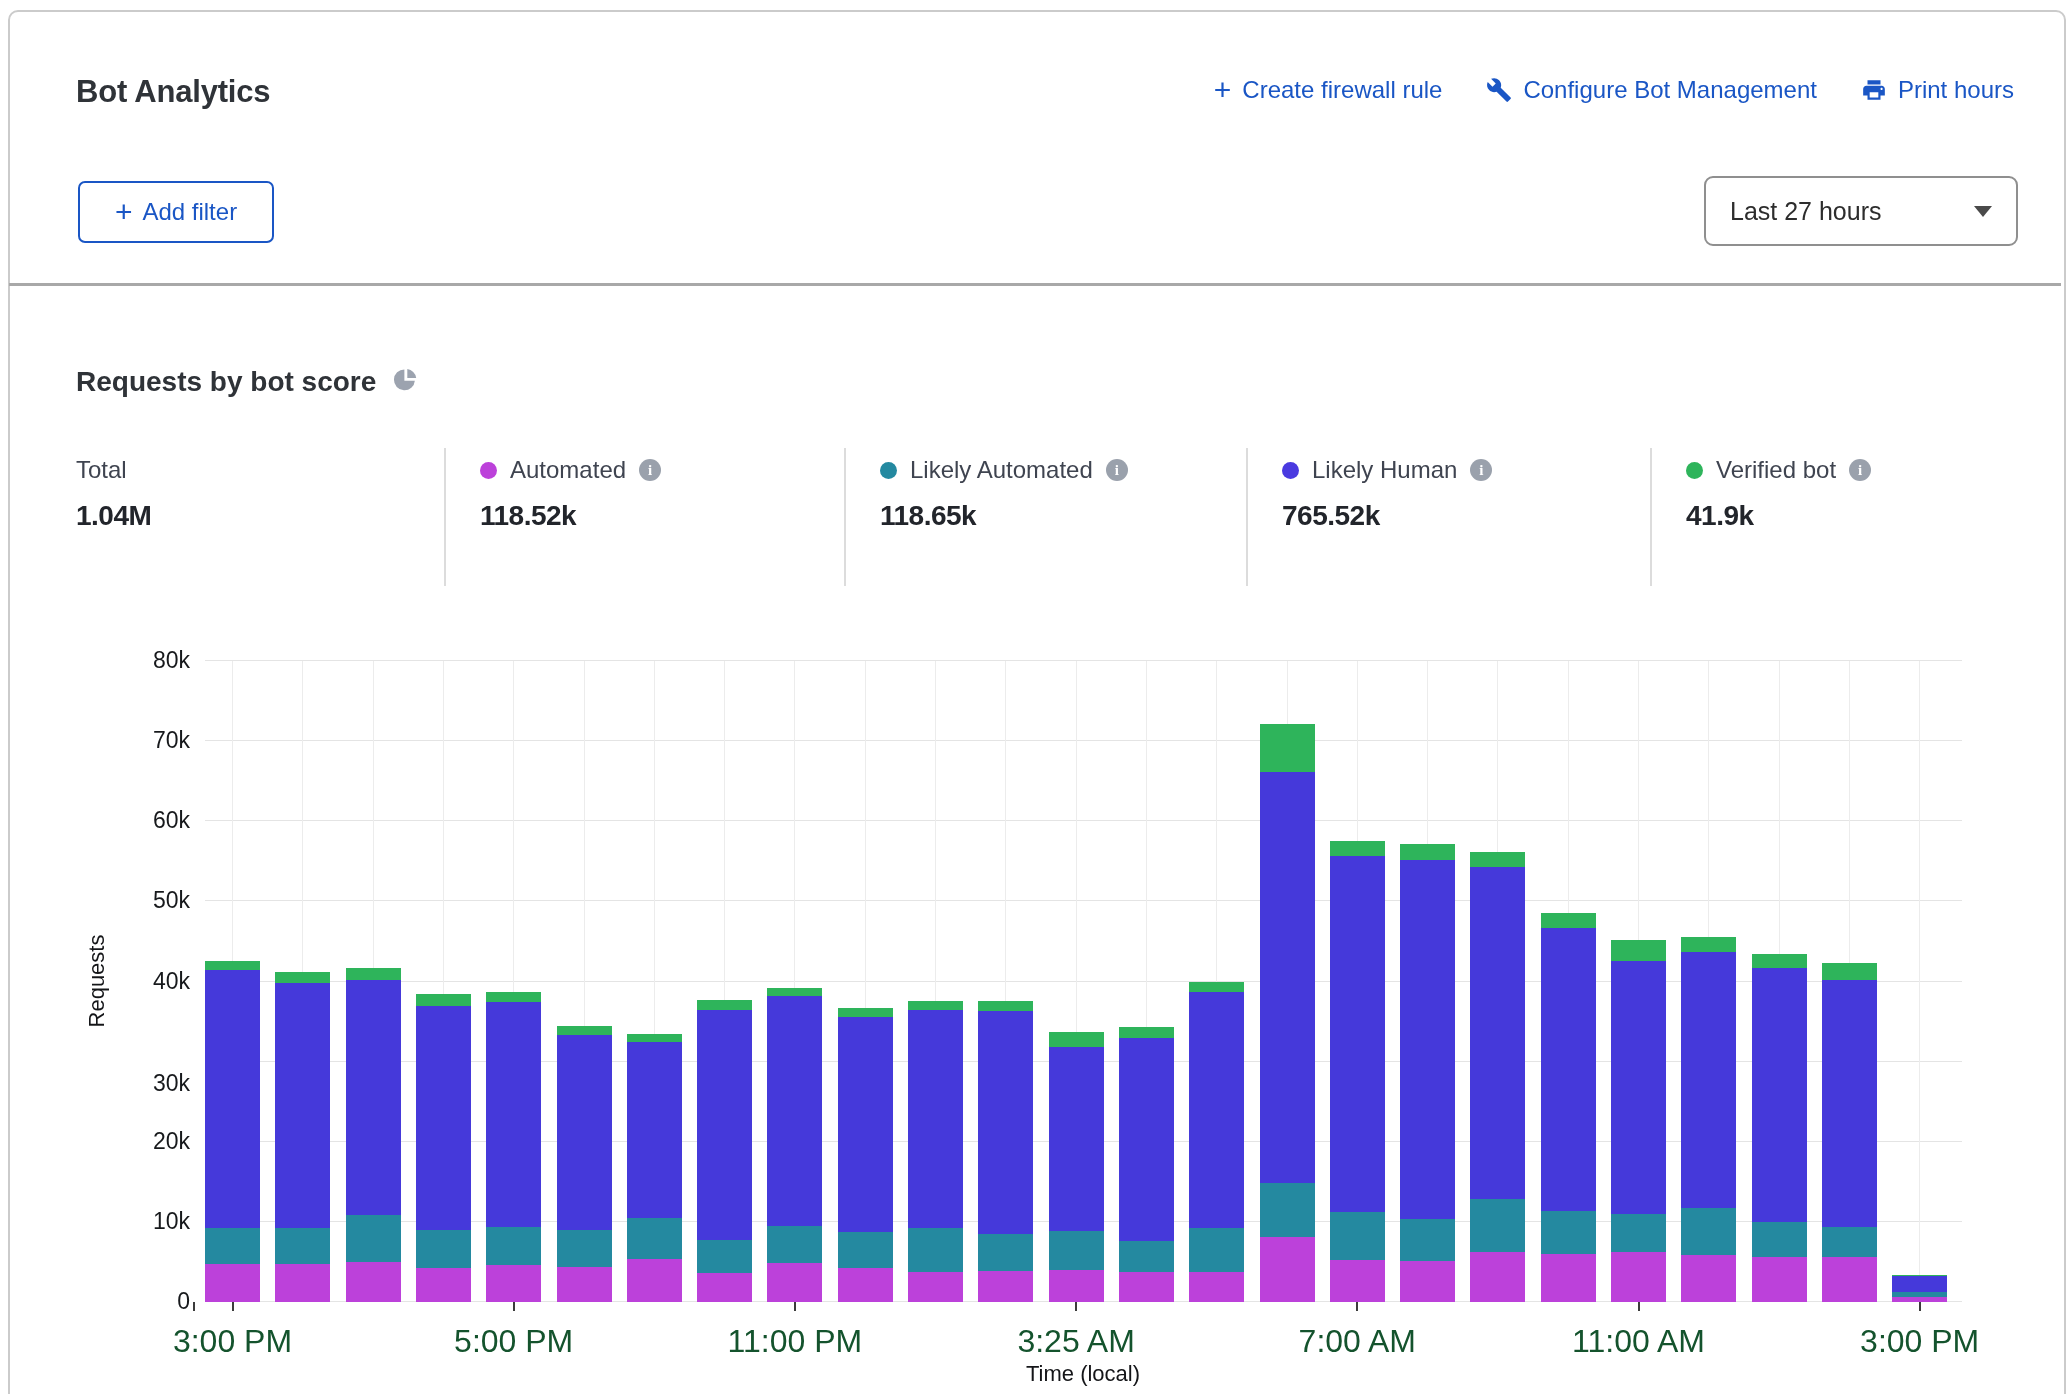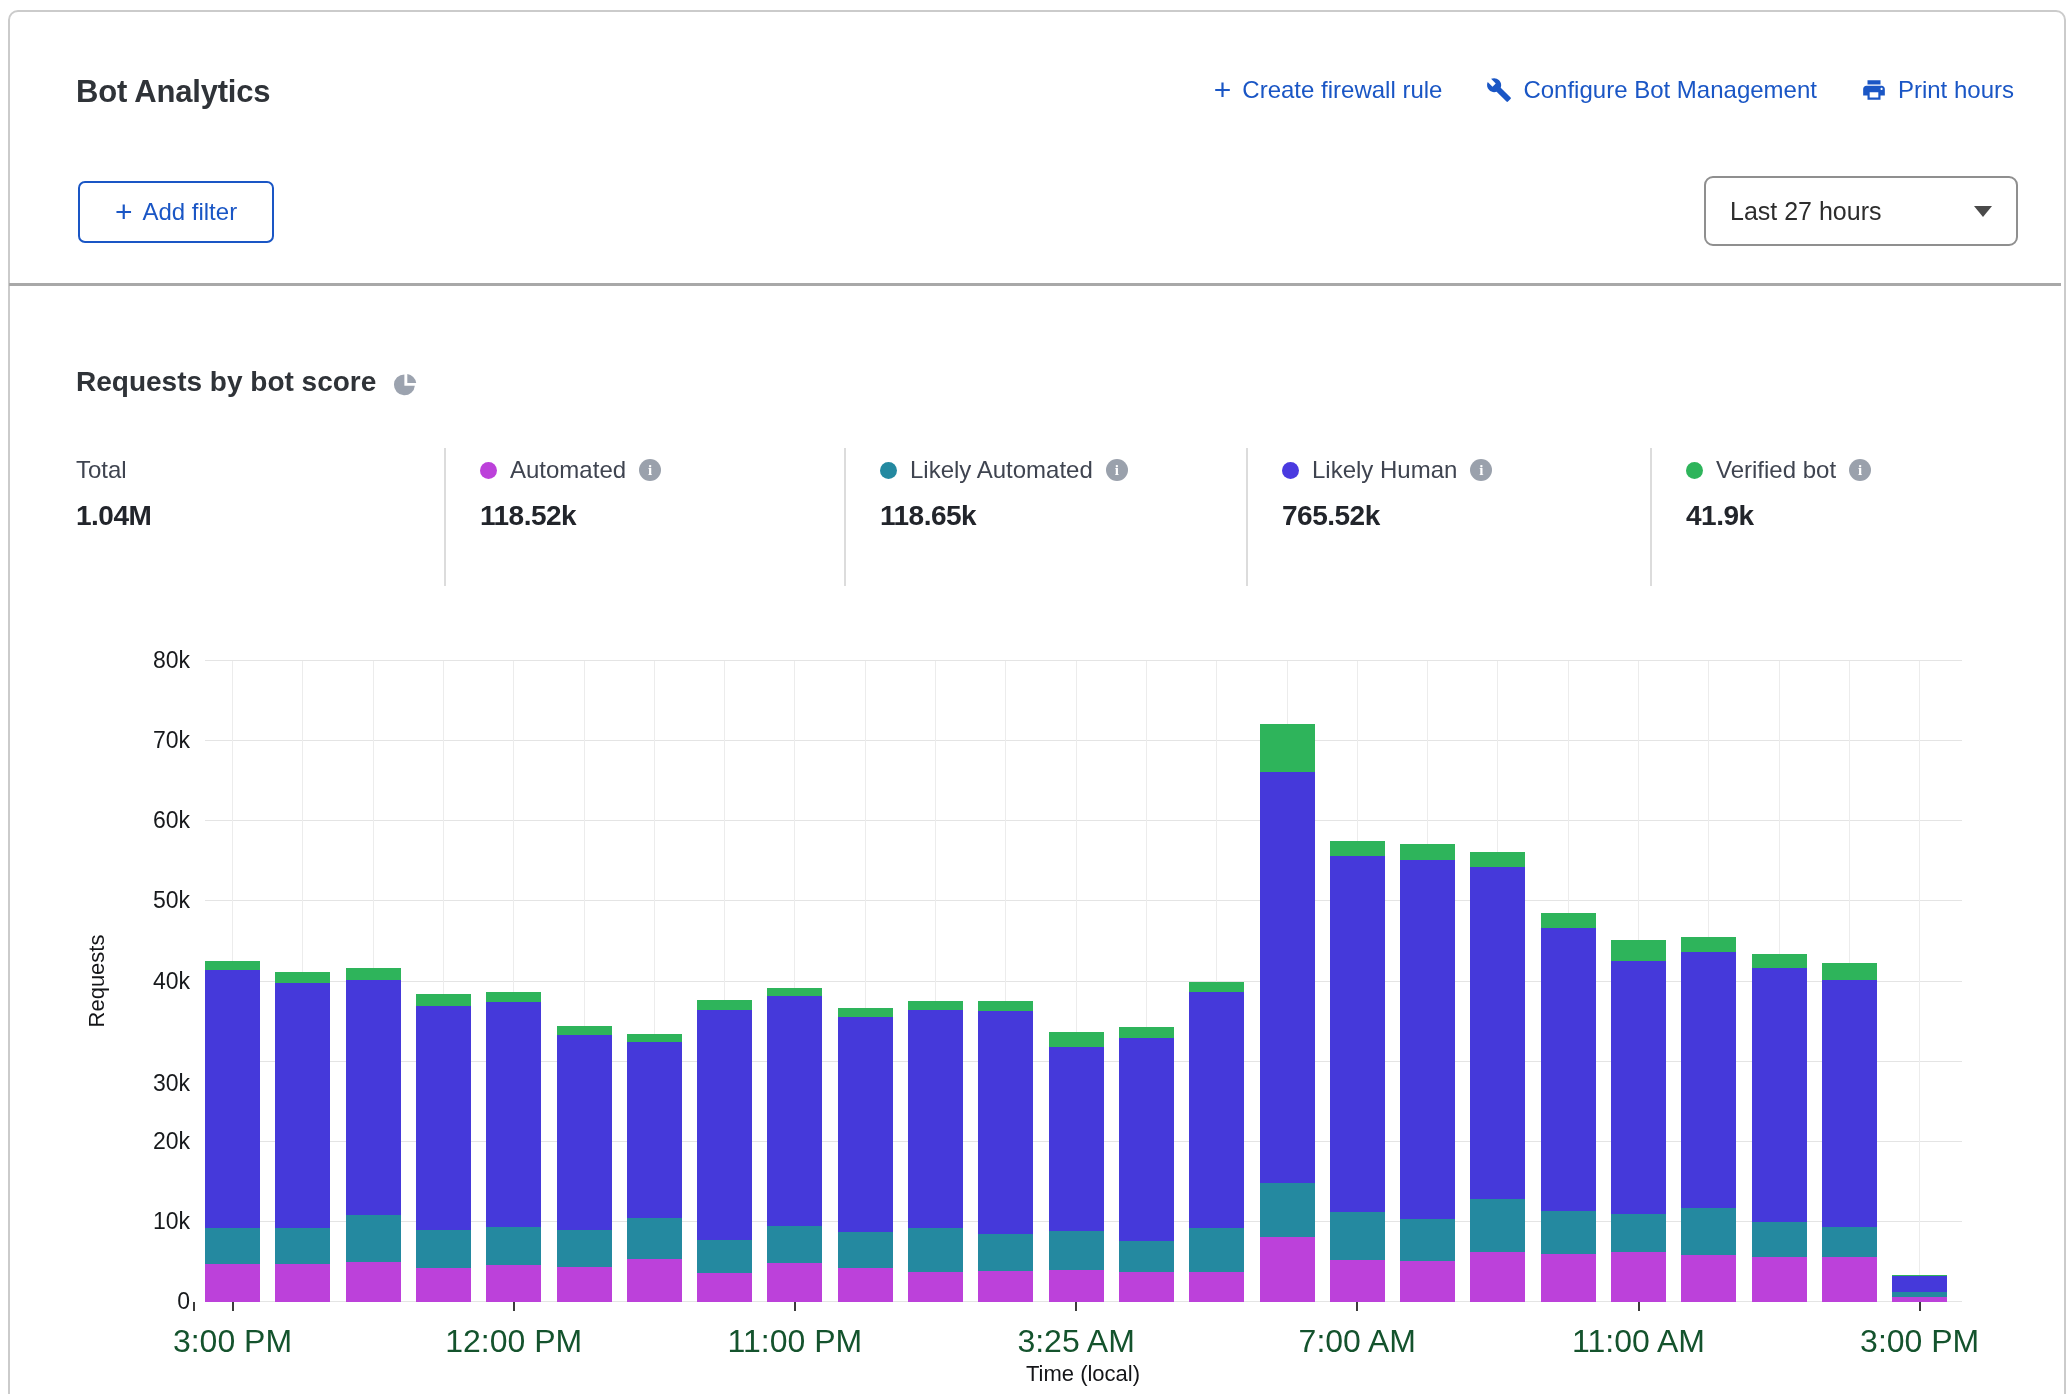--- a/index.html
+++ b/index.html
@@ -38,21 +38,21 @@
     display:flex;align-items:center;padding:0 24px;font-size:25px;color:#2d2d2d;cursor:pointer;
   }
   .caret-down{
     margin-left:auto;width:0;height:0;border-left:9px solid transparent;
     border-right:9px solid transparent;border-top:11px solid #4a4a4a;
   }
   .header-divider{
     position:absolute;left:9px;top:283px;width:2052px;height:3px;background:#a8a8a8;
   }
   .section-title{
-    position:absolute;left:76px;top:366px;display:flex;align-items:flex-end;gap:16px;
+    position:absolute;left:76px;top:366px;display:flex;align-items:flex-start;gap:16px;
     font-size:28px;font-weight:700;color:#2f3338;
   }
   .pie-icon svg{width:27px;height:27px;display:block;}
   .stats-row{
     position:absolute;left:76px;top:448px;right:50px;height:138px;display:flex;
   }
   .stat-col{box-sizing:border-box;padding-top:8px;}
   .stat-col.bordered{border-left:2px solid #dcdcdc;padding-left:34px;}
   .stat-head{display:flex;align-items:center;gap:13px;height:28px;}
   .stat-label{font-size:24px;color:#3f4450;}
@@ -376,21 +376,21 @@
     </div>
     <div class="bar" style="left: 1687.2px;">
       <div class="seg" style="height: 0.8px; background: rgb(46, 180, 91);"></div>
       <div class="seg" style="height: 16.8px; background: rgb(69, 57, 218);"></div>
       <div class="seg" style="height: 4.8px; background: rgb(36, 137, 160);"></div>
       <div class="seg" style="height: 4.8px; background: rgb(188, 65, 218);"></div>
     </div>
     <div class="xtick-mark" style="left: 26.5px;"></div>
     <div class="xtick-label" style="left: -62.5px;">3:00 PM</div>
     <div class="xtick-mark" style="left: 307.7px;"></div>
-    <div class="xtick-label" style="left: 218.7px;">12:00 PM</div>
+    <div class="xtick-label" style="left: 218.7px;">5:00 PM</div>
     <div class="xtick-mark" style="left: 588.9px;"></div>
     <div class="xtick-label" style="left: 499.9px;">11:00 PM</div>
     <div class="xtick-mark" style="left: 870.1px;"></div>
     <div class="xtick-label" style="left: 781.1px;">3:25 AM</div>
     <div class="xtick-mark" style="left: 1151.3px;"></div>
     <div class="xtick-label" style="left: 1062.3px;">7:00 AM</div>
     <div class="xtick-mark" style="left: 1432.5px;"></div>
     <div class="xtick-label" style="left: 1343.5px;">11:00 AM</div>
     <div class="xtick-mark" style="left: 1713.7px;"></div>
     <div class="xtick-label" style="left: 1624.7px;">3:00 PM</div>

